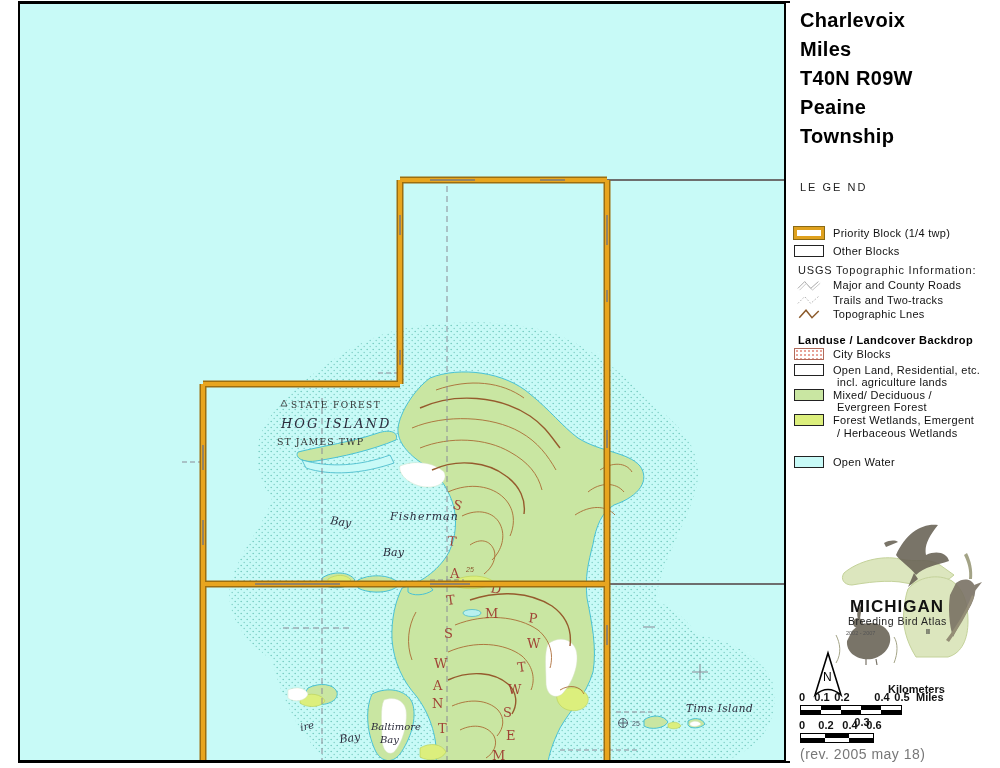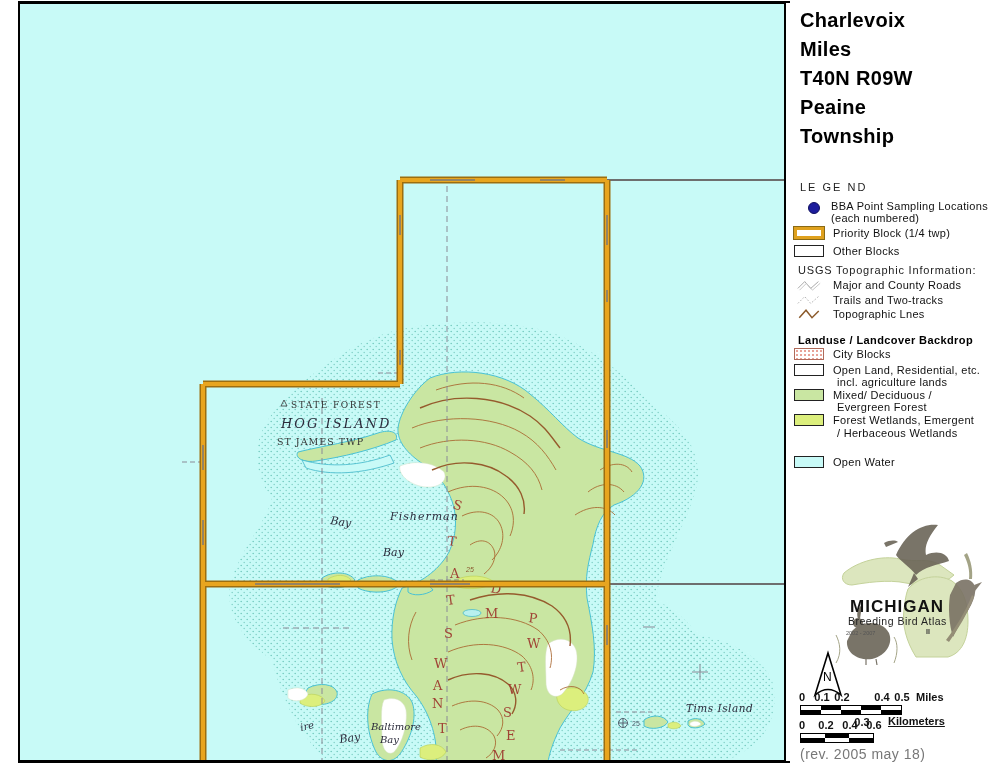--- a/index.html
+++ b/index.html
@@ -216,27 +216,20 @@
   <div class="title">
     <div>Charlevoix</div>
     <div>Miles</div>
     <div>T40N R09W</div>
     <div>Peaine</div>
     <div>Township</div>
   </div>
 
   <div class="leg-head">LE GE ND</div>
 
-  <div class="dotrow" style="top:200px;">
-    <span class="bba-dot"></span>
-    <span class="lbl" style="margin-left:11px;">
-      <span>BBA Point Sampling Locations</span><br>
-      <span>(each numbered)</span>
-    </span>
-  </div>
 
   <div class="row" style="top:227px;">
     <span class="sw sw-priority"></span>
     <span class="lbl">Priority Block (1/4 twp)</span>
   </div>
 
   <div class="row" style="top:245px;">
     <span class="sw sw-other"></span>
     <span class="lbl">Other Blocks</span>
   </div>
@@ -349,21 +342,21 @@
         <span class="c cw" style="width:20px;"></span>
         <span class="c cb" style="width:20px;"></span>
     </div>
   </div>
 
   <div>
     <span class="scale-num" style="left:12px;top:719px;">0</span>
     <span class="scale-num" style="left:36px;top:719px;">0.2</span>
     <span class="scale-num" style="left:60px;top:719px;">0.4</span>
     <span class="scale-num" style="left:84px;top:719px;">0.6</span>
-    <span class="scale-unit" style="left:98px;top:715px;text-decoration:underline;">Kilometers</span>
+    <span class="scale-unit" style="left:98px;top:683px;">Kilometers</span>
     <div class="bar" style="top:733px;width:72px;">
       <span class="c cw" style="width:24px;"></span>
         <span class="c cb" style="width:24px;"></span>
         <span class="c cw" style="width:24px;"></span>
       <span class="c cb" style="width:24px;"></span>
         <span class="c cw" style="width:24px;"></span>
         <span class="c cb" style="width:24px;"></span>
     </div>
   </div>
 

